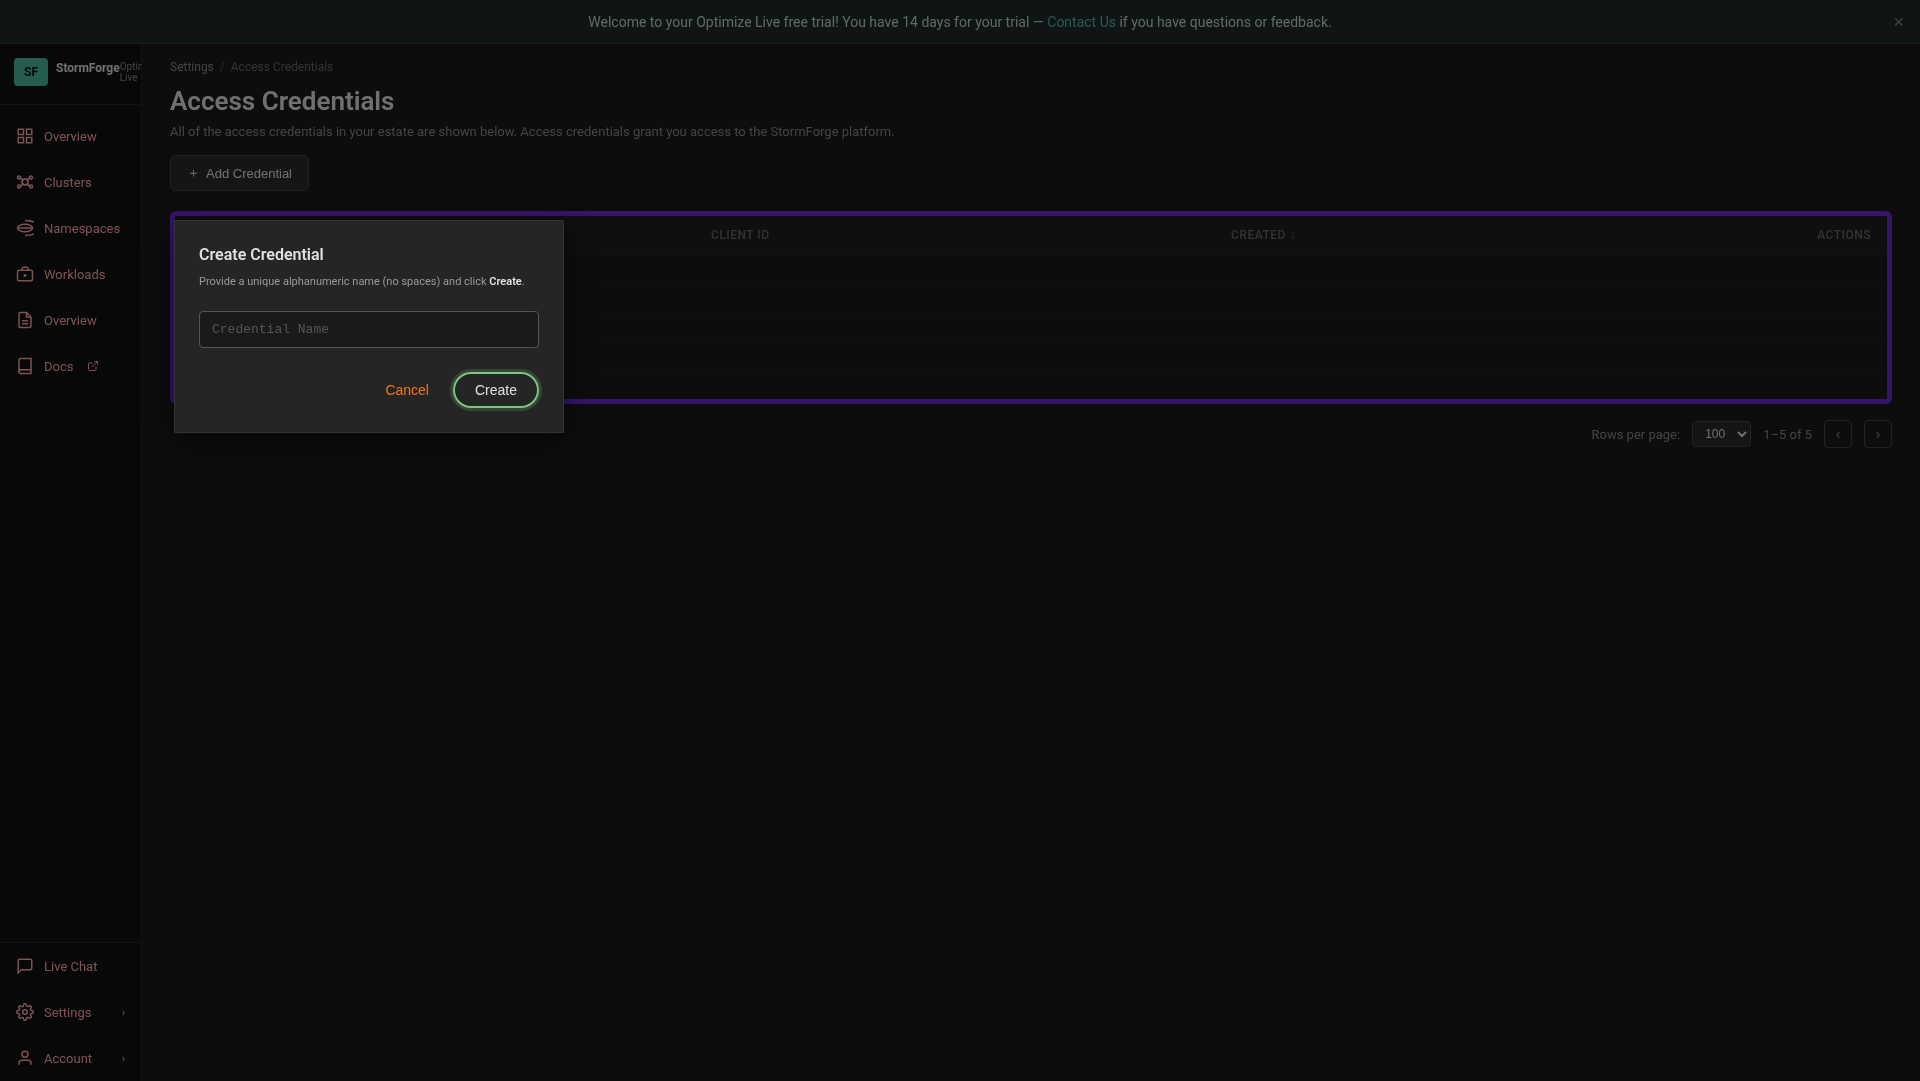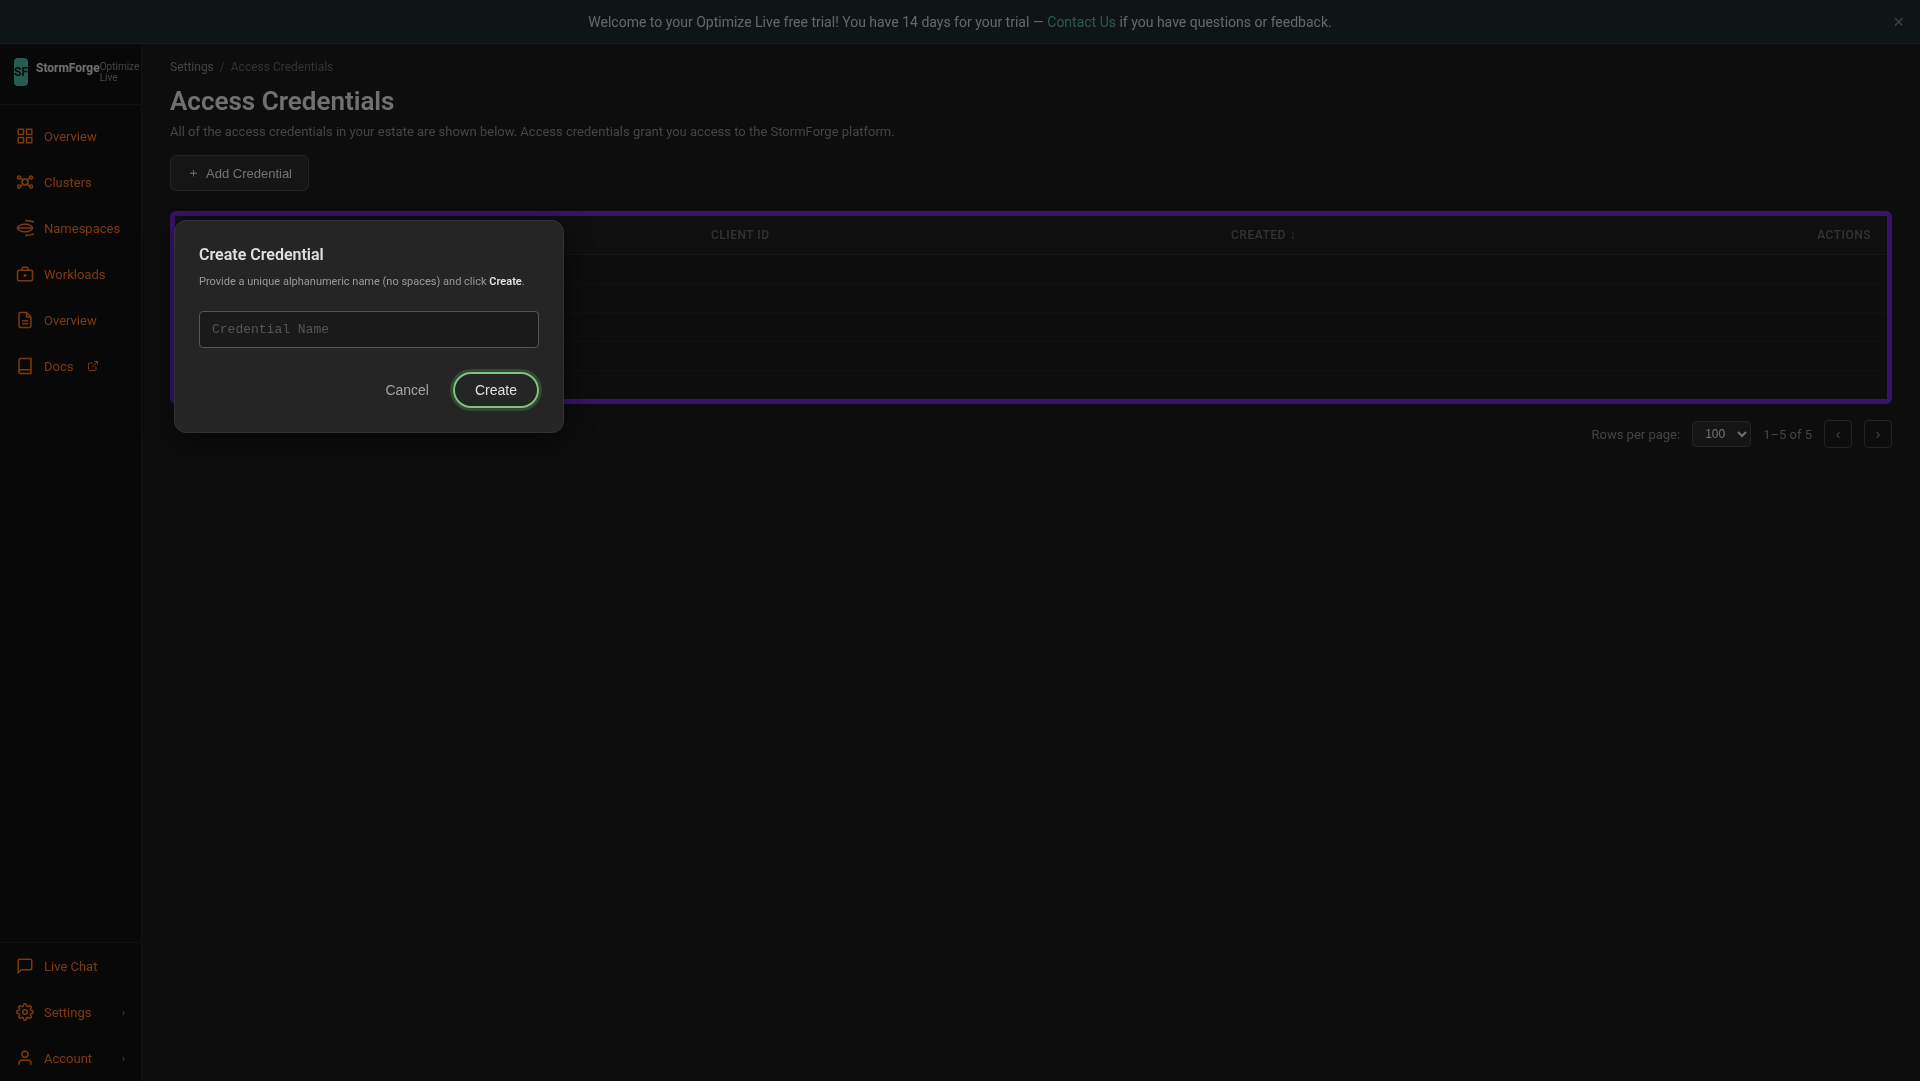--- a/index.html
+++ b/index.html
@@ -64,21 +64,21 @@
     }
 
     .sidebar-logo {
       padding: 14px 14px 18px 14px;
       display: flex;
       align-items: center;
       gap: 8px;
       border-bottom: 1px solid #222;
     }
     .sidebar-logo-icon {
-      width: 14px;
+      width: 34px;
       height: 28px;
       background: #4db89e;
       border-radius: 4px;
       display: flex;
       align-items: center;
       justify-content: center;
       font-size: 12px;
       font-weight: bold;
       color: #111;
       flex-shrink: 0;
@@ -104,21 +104,21 @@
       flex-direction: column;
       padding-top: 8px;
     }
 
     .sidebar-item {
       display: flex;
       align-items: center;
       gap: 10px;
       padding: 14px 16px;
       cursor: pointer;
-      color: #f97316;
+      color: #fca5a5;
       font-size: 13px;
       transition: background 0.15s, color 0.15s;
       position: relative;
     }
     .sidebar-item svg {
       width: 18px;
       height: 18px;
       flex-shrink: 0;
     }
     .sidebar-item .chevron {
@@ -260,21 +260,21 @@
       background: rgba(0,0,0,0.5);
       z-index: 100;
       display: flex;
       align-items: flex-start;
       justify-content: flex-start;
     }
 
     .modal {
       background: #252525;
       border: 1px solid #333;
-      border-radius: 12px;
+      border-radius: 1px;
       padding: 24px;
       width: 390px;
       margin-top: 220px;
       margin-left: 174px;
       box-shadow: 0 8px 32px rgba(0,0,0,0.5);
     }
 
     .modal-title {
       font-size: 16px;
       font-weight: 600;
@@ -312,21 +312,21 @@
     .modal-actions {
       display: flex;
       align-items: center;
       justify-content: flex-end;
       gap: 12px;
     }
 
     .cancel-btn {
       background: none;
       border: none;
-      color: #a3a3a3;
+      color: #f97316;
       font-size: 14px;
       cursor: pointer;
       padding: 8px 12px;
     }
 
     .create-btn {
       background: transparent;
       border: 2px solid #7bc67e;
       color: #e0e0e0;
       padding: 8px 20px;

